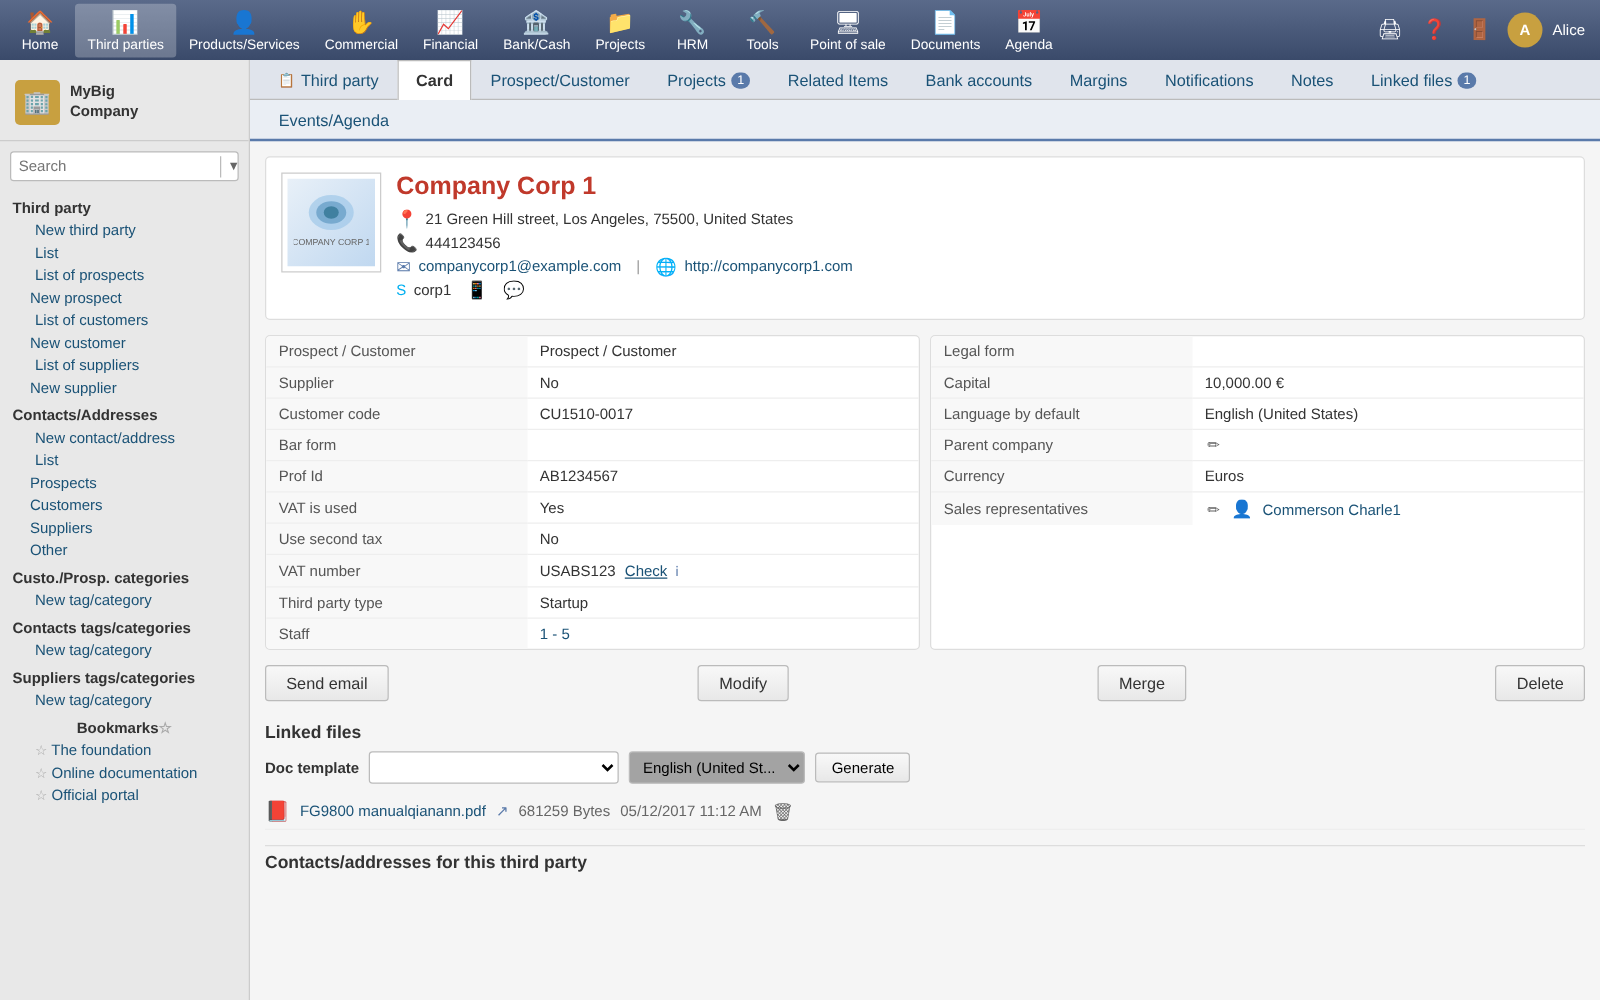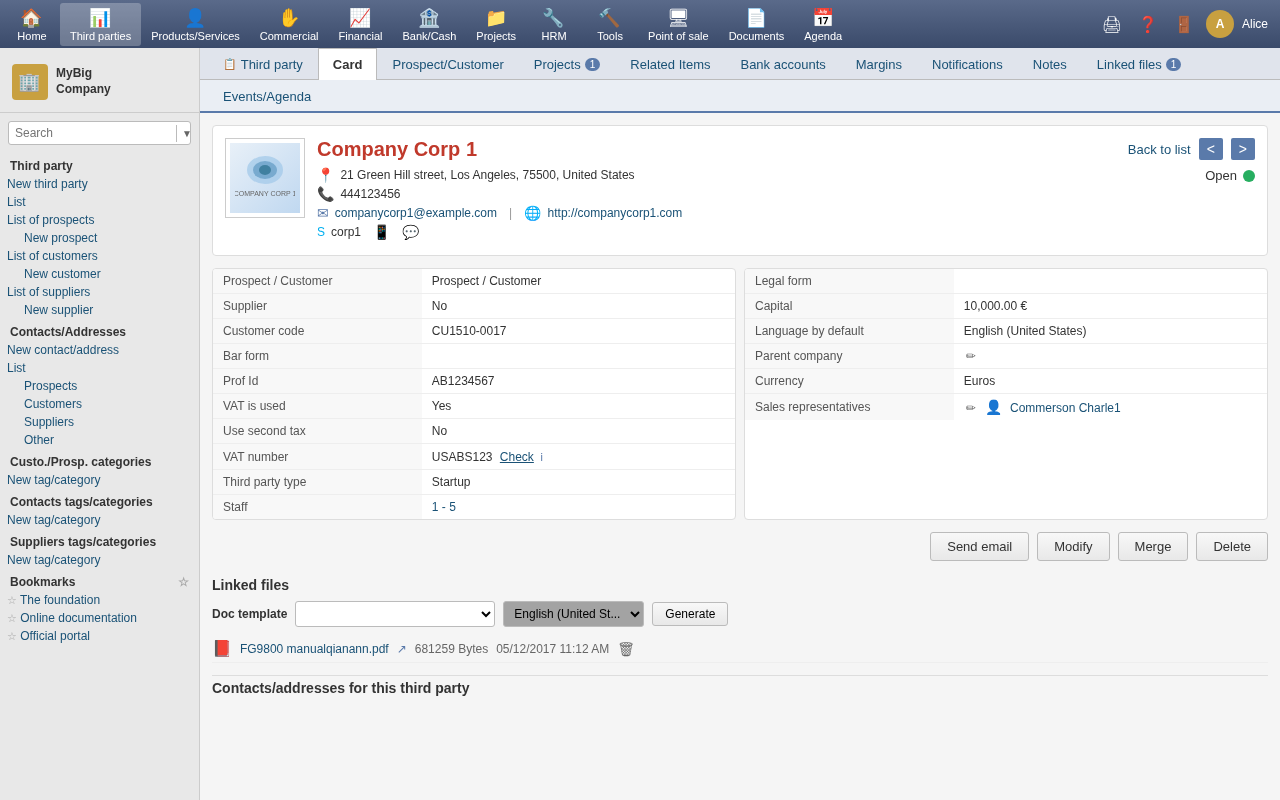--- a/index.html
+++ b/index.html
@@ -99,21 +99,21 @@
     }
 
     .sidebar-section-title {
       font-weight: bold;
       font-size: 12px;
       color: #333;
       padding: 6px 10px 2px;
     }
     .sidebar-link {
       display: block;
-      padding: 2px 10px 2px 7px;
+      padding: 2px 10px 2px 28px;
       font-size: 12px;
       color: #1a5276;
       cursor: pointer;
       text-decoration: none;
     }
     .sidebar-link.sub { padding-left: 24px; }
 
     
     .main-content {
       flex: 1;
@@ -285,21 +285,21 @@
     
     .icon-link { color: #1a5276; text-decoration: none; font-size: 12px; }
     .edit-icon-btn {
       background: none; border: none; cursor: pointer; color: #666; font-size: 12px; padding: 0 2px;
     }
     .person-link { color: #1a5276; text-decoration: none; font-size: 12px; }
 
     
     .action-buttons {
       display: flex;
-      justify-content: flex-end;
+      justify-content: space-between;
       gap: 8px;
       margin-bottom: 16px;
     }
     .btn {
       padding: 6px 16px;
       border: 1px solid #bbb;
       border-radius: 3px;
       background: linear-gradient(180deg, #f8f8f8, #e8e8e8);
       font-size: 13px;
       cursor: pointer;
@@ -473,21 +473,21 @@
 
     <div class="sidebar-section-title">Custo./Prosp. categories</div>
     <a class="sidebar-link">New tag/category</a>
 
     <div class="sidebar-section-title">Contacts tags/categories</div>
     <a class="sidebar-link">New tag/category</a>
 
     <div class="sidebar-section-title">Suppliers tags/categories</div>
     <a class="sidebar-link">New tag/category</a>
 
-    <div class="sidebar-section-title" style="display:flex;align-items:center;justify-content:space-between;padding-right:10px;">
+    <div class="sidebar-section-title" style="display:flex;align-items:center;justify-content:center;padding-right:10px;">
       <span>Bookmarks</span>
       <span style="cursor:pointer;color:#aaa;">☆</span>
     </div>
     <a class="sidebar-link">
       <span style="color:#aaa;font-size:11px;">☆</span>
       <span>The foundation</span>
     </a>
     <a class="sidebar-link">
       <span style="color:#aaa;font-size:11px;">☆</span>
       <span>Online documentation</span>
@@ -572,31 +572,20 @@
             <span class="detail-icon">🌐</span>
             <a class="icon-link">http://companycorp1.com</a>
           </div>
           <div class="company-detail">
             <span class="skype-icon">S</span>
             <span>corp1</span>
             <span style="margin-left:6px;color:#27ae60;font-size:14px;">📱</span>
             <span style="margin-left:6px;color:#5a7aaa;font-size:14px;">💬</span>
           </div>
         </div>
-        <div class="company-header-actions">
-          <div class="back-nav">
-            <a class="back-link">Back to list</a>
-            <button class="nav-arrow">&lt;</button>
-            <button class="nav-arrow">&gt;</button>
-          </div>
-          <div class="status-row">
-            <span class="status-label">Open</span>
-            <div class="status-dot"></div>
-          </div>
-        </div>
       </div>
 
       <div class="info-tables">
 
         <div class="info-table">
           <table>
             <tbody>
                 <tr>
               <td>Prospect / Customer</td>
               <td>Prospect / Customer</td>

